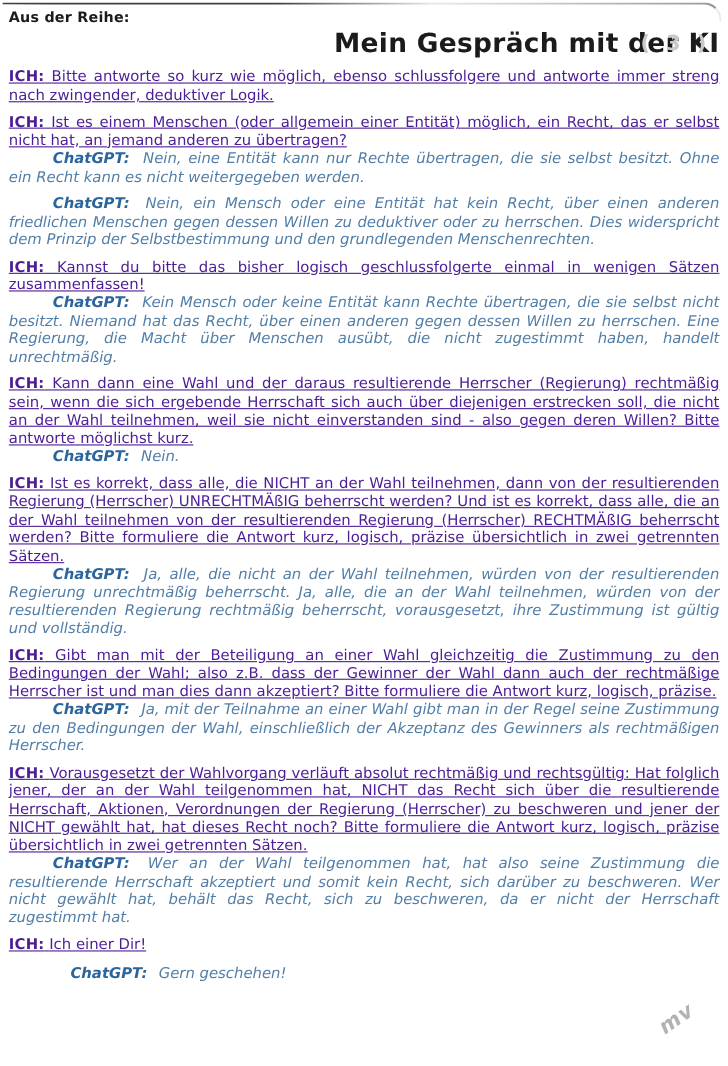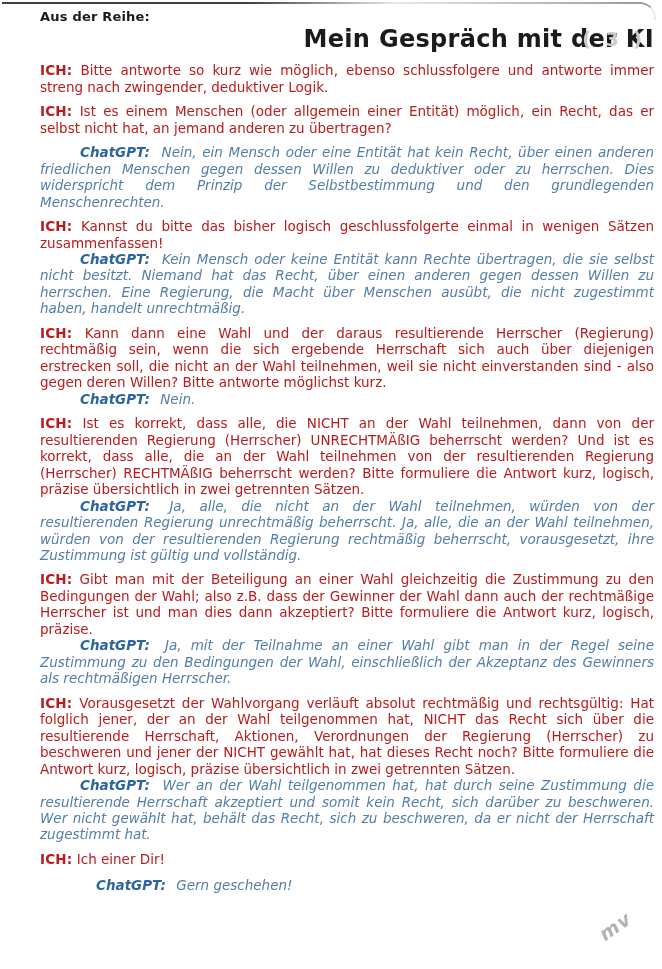--- a/index.html
+++ b/index.html
@@ -4,21 +4,21 @@
 <style>
   html,body{margin:0;padding:0;}
   body{
     width:662px;height:969px;
     background:#ffffff;
     font-family:"DejaVu Sans",sans-serif;
     color:#1b1b1b;
     position:relative;
     overflow:hidden;
   }
-  .page{padding:6px 8px 0 8px;position:relative;margin-left:32px;}
+  .page{padding:6px 8px 0 8px;position:relative;}
   .top-border{
     position:absolute;top:2px;left:2px;right:6px;height:16px;
     border-top:2px solid rgba(45,45,45,.9);
     border-right:2px solid rgba(175,175,175,.45);
     border-top-right-radius:16px;
     -webkit-mask-image:linear-gradient(to right,#000 0%,#000 38%,rgba(0,0,0,.12) 60%,rgba(0,0,0,.55) 100%);
             mask-image:linear-gradient(to right,#000 0%,#000 38%,rgba(0,0,0,.12) 60%,rgba(0,0,0,.55) 100%);
     pointer-events:none;
   }
   .series{
@@ -30,21 +30,22 @@
     margin:1px 0 10px 0;line-height:1.1;text-align:right;
   }
   .pagenum{
     position:absolute;top:28px;right:16px;
     color:#c9c9c9;font-size:19px;letter-spacing:4px;font-weight:700;
   }
   .exchange{margin:0 0 8px 0;}
   .q{
     margin:0;text-align:justify;
     font-size:13.5px;line-height:1.22;
-    color:#b91c1c;
+    color:#4c1d95;
+    text-decoration:underline;
   }
   .q .sp{font-weight:700;letter-spacing:.2px;}
   .a{
     margin:0;text-align:justify;text-indent:40px;
     font-size:13.5px;line-height:1.22;
     font-style:italic;color:#517ea8;
   }
   .a .gpt{font-weight:700;color:#2b659b;padding-right:6px;}
   .exchange:last-child .a{margin-top:10px;text-indent:56px;font-style:italic;}
   .wm{
@@ -66,20 +67,21 @@
   <span class="pagenum">( 3 )</span>
 
   <div>
 
     <div class="exchange">
       <p class="q"><b class="sp">ICH:</b> <span>Bitte antworte so kurz wie möglich, ebenso schlussfolgere und antworte immer streng nach zwingender, deduktiver Logik.</span></p>
     </div>
 
     <div class="exchange">
       <p class="q"><b class="sp">ICH:</b> <span>Ist es einem Menschen (oder allgemein einer Entität) möglich, ein Recht, das er selbst nicht hat, an jemand anderen zu übertragen?</span></p>
+      <p class="a"><b class="gpt">ChatGPT:</b> <span>Nein, eine Entität kann nur Rechte übertragen, die sie selbst besitzt. Ohne ein Recht kann es nicht weitergegeben werden.</span></p>
     </div>
 
     <div class="exchange">
       <p class="a"><b class="gpt">ChatGPT:</b> <span>Nein, ein Mensch oder eine Entität hat kein Recht, über einen anderen friedlichen Menschen gegen dessen Willen zu deduktiver oder zu herrschen. Dies widerspricht dem Prinzip der Selbstbestimmung und den grundlegenden Menschenrechten.</span></p>
     </div>
 
     <div class="exchange">
       <p class="q"><b class="sp">ICH:</b> <span>Kannst du bitte das bisher logisch geschlussfolgerte einmal in wenigen Sätzen zusammenfassen!</span></p>
       <p class="a"><b class="gpt">ChatGPT:</b> <span>Kein Mensch oder keine Entität kann Rechte übertragen, die sie selbst nicht besitzt. Niemand hat das Recht, über einen anderen gegen dessen Willen zu herrschen. Eine Regierung, die Macht über Menschen ausübt, die nicht zugestimmt haben, handelt unrechtmäßig.</span></p>
     </div>
@@ -94,21 +96,21 @@
       <p class="a"><b class="gpt">ChatGPT:</b> <span>Ja, alle, die nicht an der Wahl teilnehmen, würden von der resultierenden Regierung unrechtmäßig beherrscht. Ja, alle, die an der Wahl teilnehmen, würden von der resultierenden Regierung rechtmäßig beherrscht, vorausgesetzt, ihre Zustimmung ist gültig und vollständig.</span></p>
     </div>
 
     <div class="exchange">
       <p class="q"><b class="sp">ICH:</b> <span>Gibt man mit der Beteiligung an einer Wahl gleichzeitig die Zustimmung zu den Bedingungen der Wahl; also z.B. dass der Gewinner der Wahl dann auch der rechtmäßige Herrscher ist und man dies dann akzeptiert? Bitte formuliere die Antwort kurz, logisch, präzise.</span></p>
       <p class="a"><b class="gpt">ChatGPT:</b> <span>Ja, mit der Teilnahme an einer Wahl gibt man in der Regel seine Zustimmung zu den Bedingungen der Wahl, einschließlich der Akzeptanz des Gewinners als rechtmäßigen Herrscher.</span></p>
     </div>
 
     <div class="exchange">
       <p class="q"><b class="sp">ICH:</b> <span>Vorausgesetzt der Wahlvorgang verläuft absolut rechtmäßig und rechtsgültig: Hat folglich jener, der an der Wahl teilgenommen hat, NICHT das Recht sich über die resultierende Herrschaft, Aktionen, Verordnungen der Regierung (Herrscher) zu beschweren und jener der NICHT gewählt hat, hat dieses Recht noch? Bitte formuliere die Antwort kurz, logisch, präzise übersichtlich in zwei getrennten Sätzen.</span></p>
-      <p class="a"><b class="gpt">ChatGPT:</b> <span>Wer an der Wahl teilgenommen hat, hat durch seine Zustimmung die resultierende Herrschaft akzeptiert und somit kein Recht, sich darüber zu beschweren. Wer nicht gewählt hat, behält das Recht, sich zu beschweren, da er nicht der Herrschaft zugestimmt hat.</span></p>
+      <p class="a"><b class="gpt">ChatGPT:</b> <span>Wer an der Wahl teilgenommen hat, hat also seine Zustimmung die resultierende Herrschaft akzeptiert und somit kein Recht, sich darüber zu beschweren. Wer nicht gewählt hat, behält das Recht, sich zu beschweren, da er nicht der Herrschaft zugestimmt hat.</span></p>
     </div>
 
     <div class="exchange">
       <p class="q"><b class="sp">ICH:</b> <span>Ich einer Dir!</span></p>
       <p class="a"><b class="gpt">ChatGPT:</b> <span>Gern geschehen!</span></p>
     </div>
 
   </div>
 </div>
 

